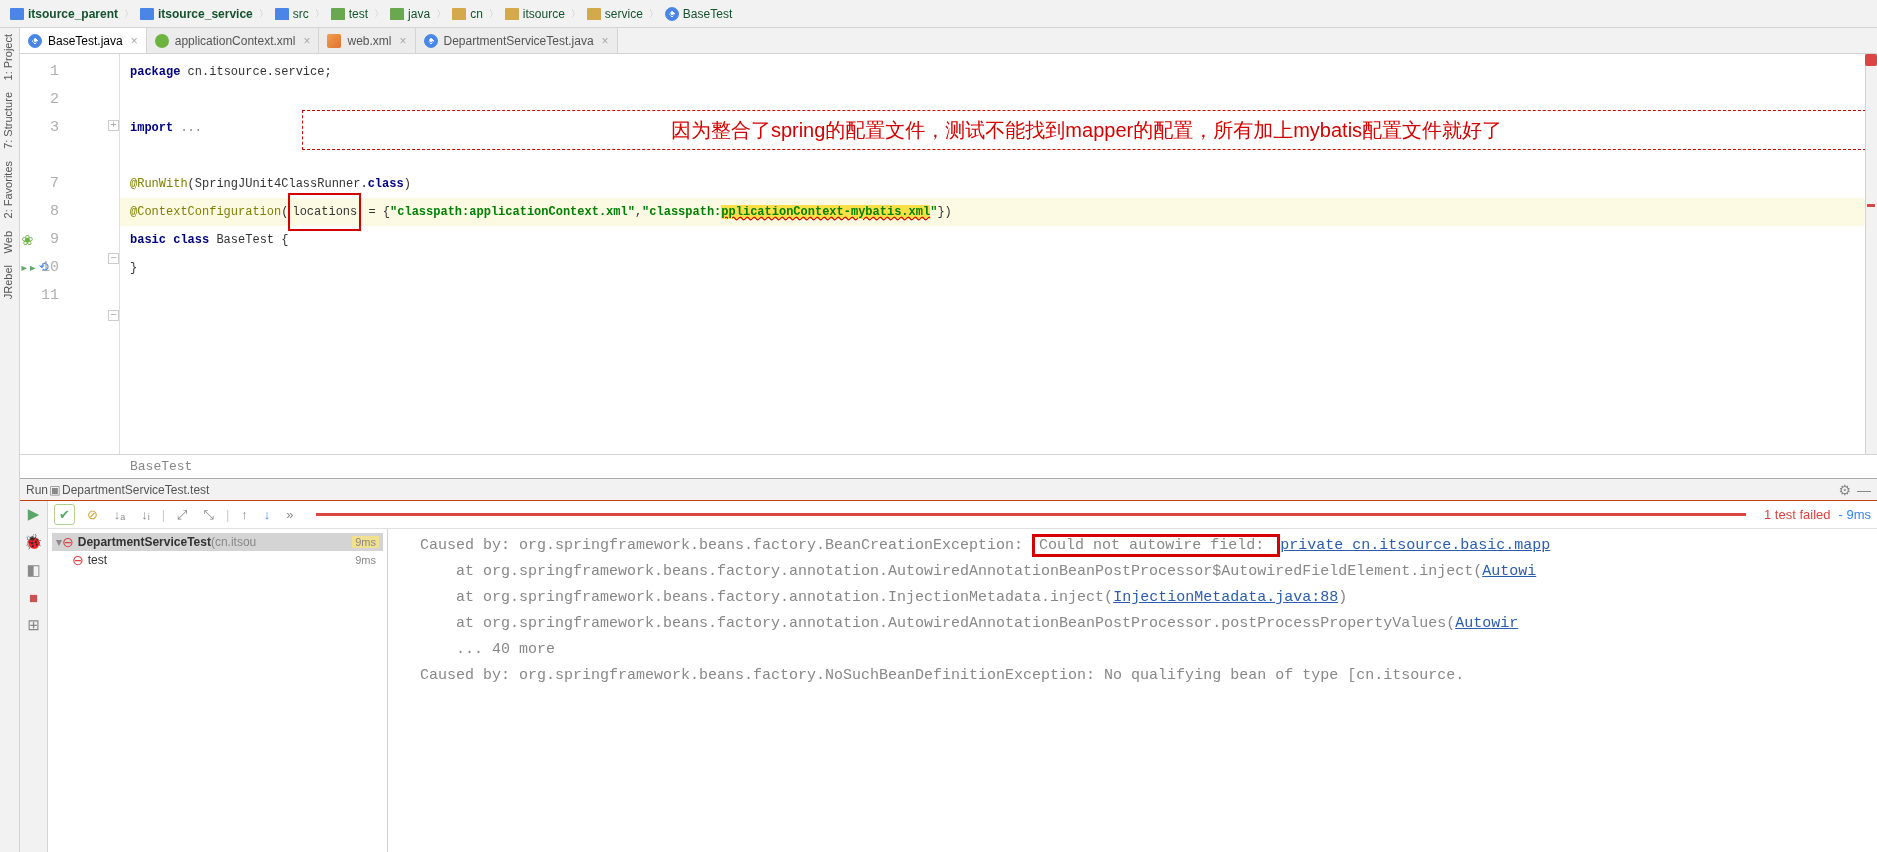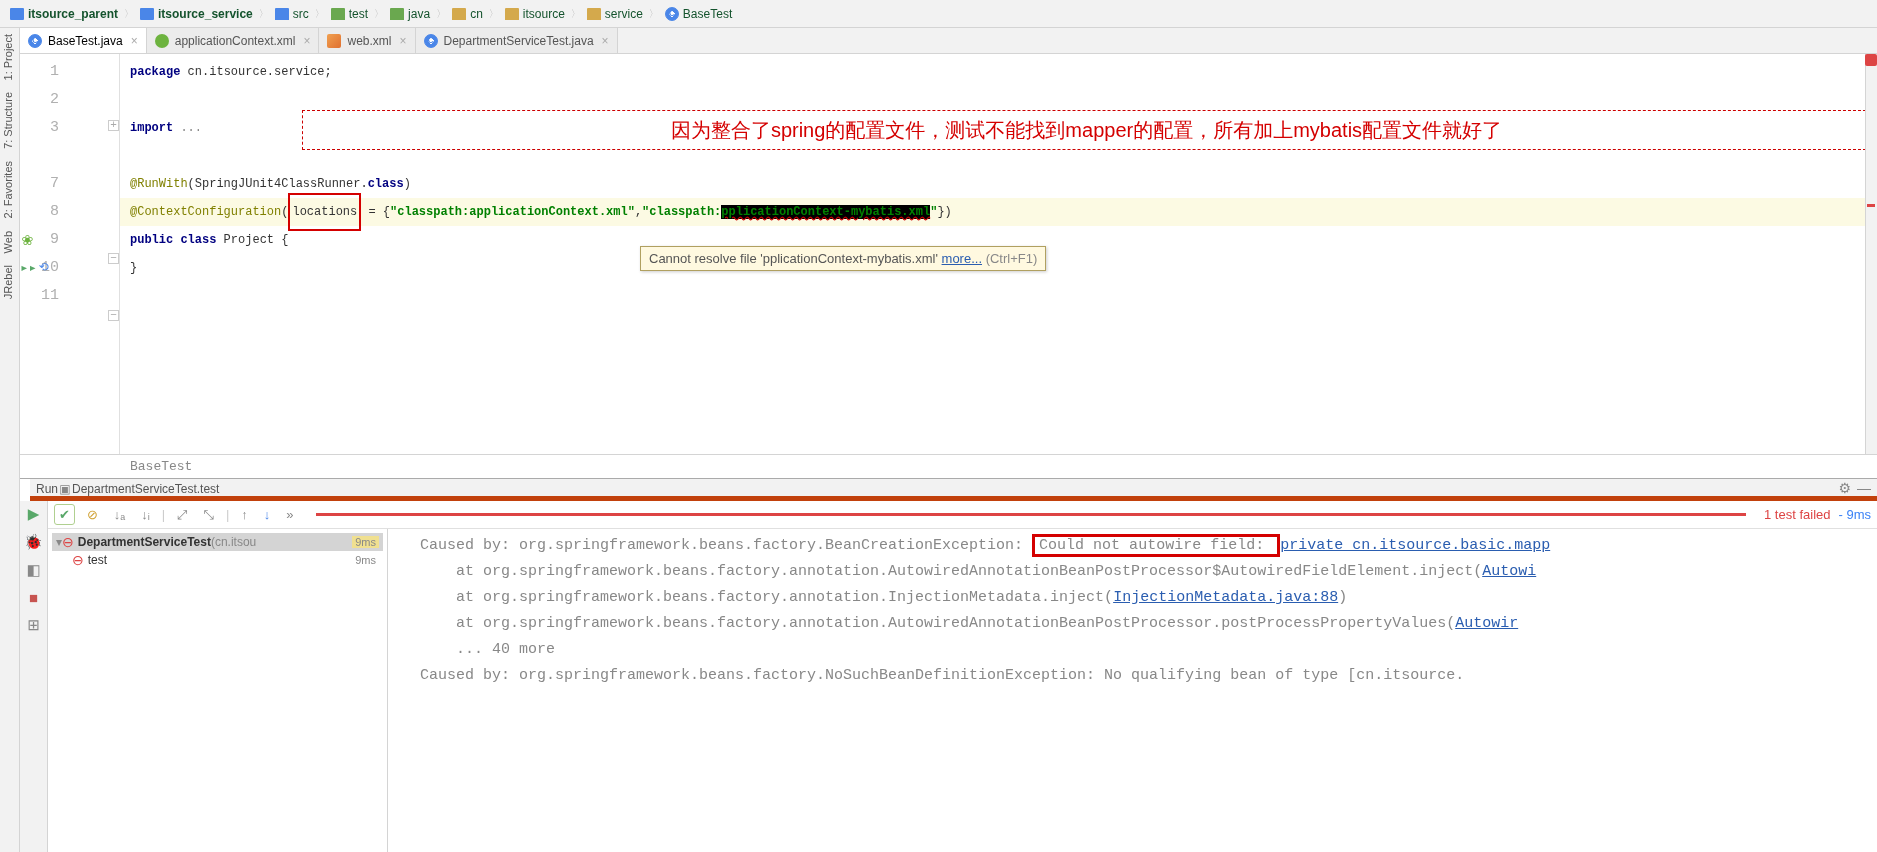--- a/index.html
+++ b/index.html
@@ -37,39 +37,39 @@
   .run-green { color:#59a869; font-size:14px; }
   .run-blue { color:#4a86e8; font-size:12px; }
   .spring-leaf { color:#6db33f; position:absolute; top:172px; left:2px; font-size:18px; }
   .fold { position:absolute; color:#aaa; font-size:11px; left:88px; border:1px solid #ccc; width:11px; height:11px; text-align:center; line-height:9px; background:#fff;}
 
   .code { position: absolute; left: 100px; top: 0; right: 0; padding: 4px 10px; font-family: "Courier New", monospace; font-size: 12px; line-height: 28px; color: #333; }
   .code .kw { color: #000080; font-weight: bold; }
   .code .str { color: #008000; font-weight: bold; }
   .code .ann { color: #808000; }
   .code .gray { color: #888; }
-  .code .bad { background: #000000; text-decoration: underline wavy #c00; }
+  .code .bad { background: #fde047; text-decoration: underline wavy #c00; }
   .line-hl { background: #fcfae3; display:block; margin-left:-10px; padding-left:10px; margin-right:-10px; padding-right:10px; }
   .red-box { border: 2px solid #d40000; padding: 10px 2px; }
   
   
   .annotation-box { position:absolute; top:56px; left:282px; right:6px; height:40px; border:1.5px dashed #c00; display:flex; align-items:center; justify-content:center; }
   .annotation-text { color:#d40000; font-size:20px; font-family: "Microsoft YaHei","SimSun", sans-serif; background:rgba(255,255,255,0.9); padding:0 4px; }
 
   
   .tooltip { position: absolute; top: 192px; left: 620px; background: #fff9e0; border: 1px solid #b0a060; padding: 4px 8px; font-size: 13px; color: #555; box-shadow: 1px 1px 3px rgba(0,0,0,0.2); white-space: nowrap;}
   .tooltip a { color: #2a5db0; text-decoration: underline; }
   .tooltip .shortcut { color: #888; }
 
   
   .editor-crumb { position:absolute; top: 454px; left:20px; right:0; height:24px; border-top:1px solid #d4d4d4; background:#fff; padding-left:110px; font-size:13px; color:#888; line-height:24px; font-family:"Courier New",monospace; }
 
   
   .run-panel { position:absolute; top:478px; left:20px; right:0; bottom:0; border-top:1px solid #aaa; background:#fff; }
-  .run-header { height:22px; background:#f2f2f2; border-bottom:5px solid #c2410c; display:flex; align-items:flex-end; padding:0 6px; font-size:12px; color:#555;margin-left:10px; }
+  .run-header { height:22px; background:#f2f2f2; border-bottom:1px solid #c2410c; display:flex; align-items:center; padding:0 6px; font-size:12px; color:#555; }
   .run-header .right-icons { margin-left:auto; display:flex; gap:6px; color:#888; }
   .gear-icon{ font-size:14px; cursor:pointer;}
   
   .run-body { display:flex; height: calc(100% - 22px); }
   .run-left-toolbar { width:28px; background:#f2f2f2; border-right:1px solid #d4d4d4; display:flex; flex-direction:column; align-items:center; padding-top:4px; gap:10px; }
   .tb-btn { font-size:15px; cursor:pointer; }
   .play{ color:#59a869; }
   .bug{ color:#59a869; }
   .stop{ color:#c75450; }
   
@@ -202,32 +202,29 @@
       <div>10</div>
       <div>11</div>
     </div>
   <div class="code">
     <div><span class="kw">package</span><span> cn.itsource.service;</span></div>
     <div>&nbsp;</div>
     <div><span class="kw">import</span><span class="gray"> ...</span></div>
     <div>&nbsp;</div>
     <div><span class="ann">@RunWith</span><span>(SpringJUnit4ClassRunner.</span><span class="kw">class</span><span>)</span></div>
     <div class="line-hl"><span class="ann">@ContextConfiguration</span><span>(</span><span class="red-box">locations</span><span> = {</span><span class="str">"classpath:applicationContext.xml"</span><span>,</span><span class="str">"classpath:</span><span class="bad str">pplicationContext-mybatis.xml</span><span class="str">"</span><span>})</span></div>
-    <div><span class="kw">public class</span><span> Project {</span></div>
+    <div><span class="kw">basic class</span><span> BaseTest {</span></div>
     <div><span>}</span></div>
     <div>&nbsp;</div>
   </div>
 
   <div class="annotation-box">
     <span class="annotation-text">因为整合了spring的配置文件，测试不能找到mapper的配置，所有加上mybatis配置文件就好了</span>
   </div>
 
-  <div class="tooltip">
-    <span>Cannot resolve file 'pplicationContext-mybatis.xml' </span><a href="#">more...</a><span class="shortcut"> (Ctrl+F1)</span>
-  </div>
 </div>
 
 <div class="right-gutter">
   <div class="warn-mark"></div>
   <div class="err-mark" style="top:150px;"></div>
 </div>
 
 <div class="editor-crumb">BaseTest</div>
 
 <div class="run-panel">

